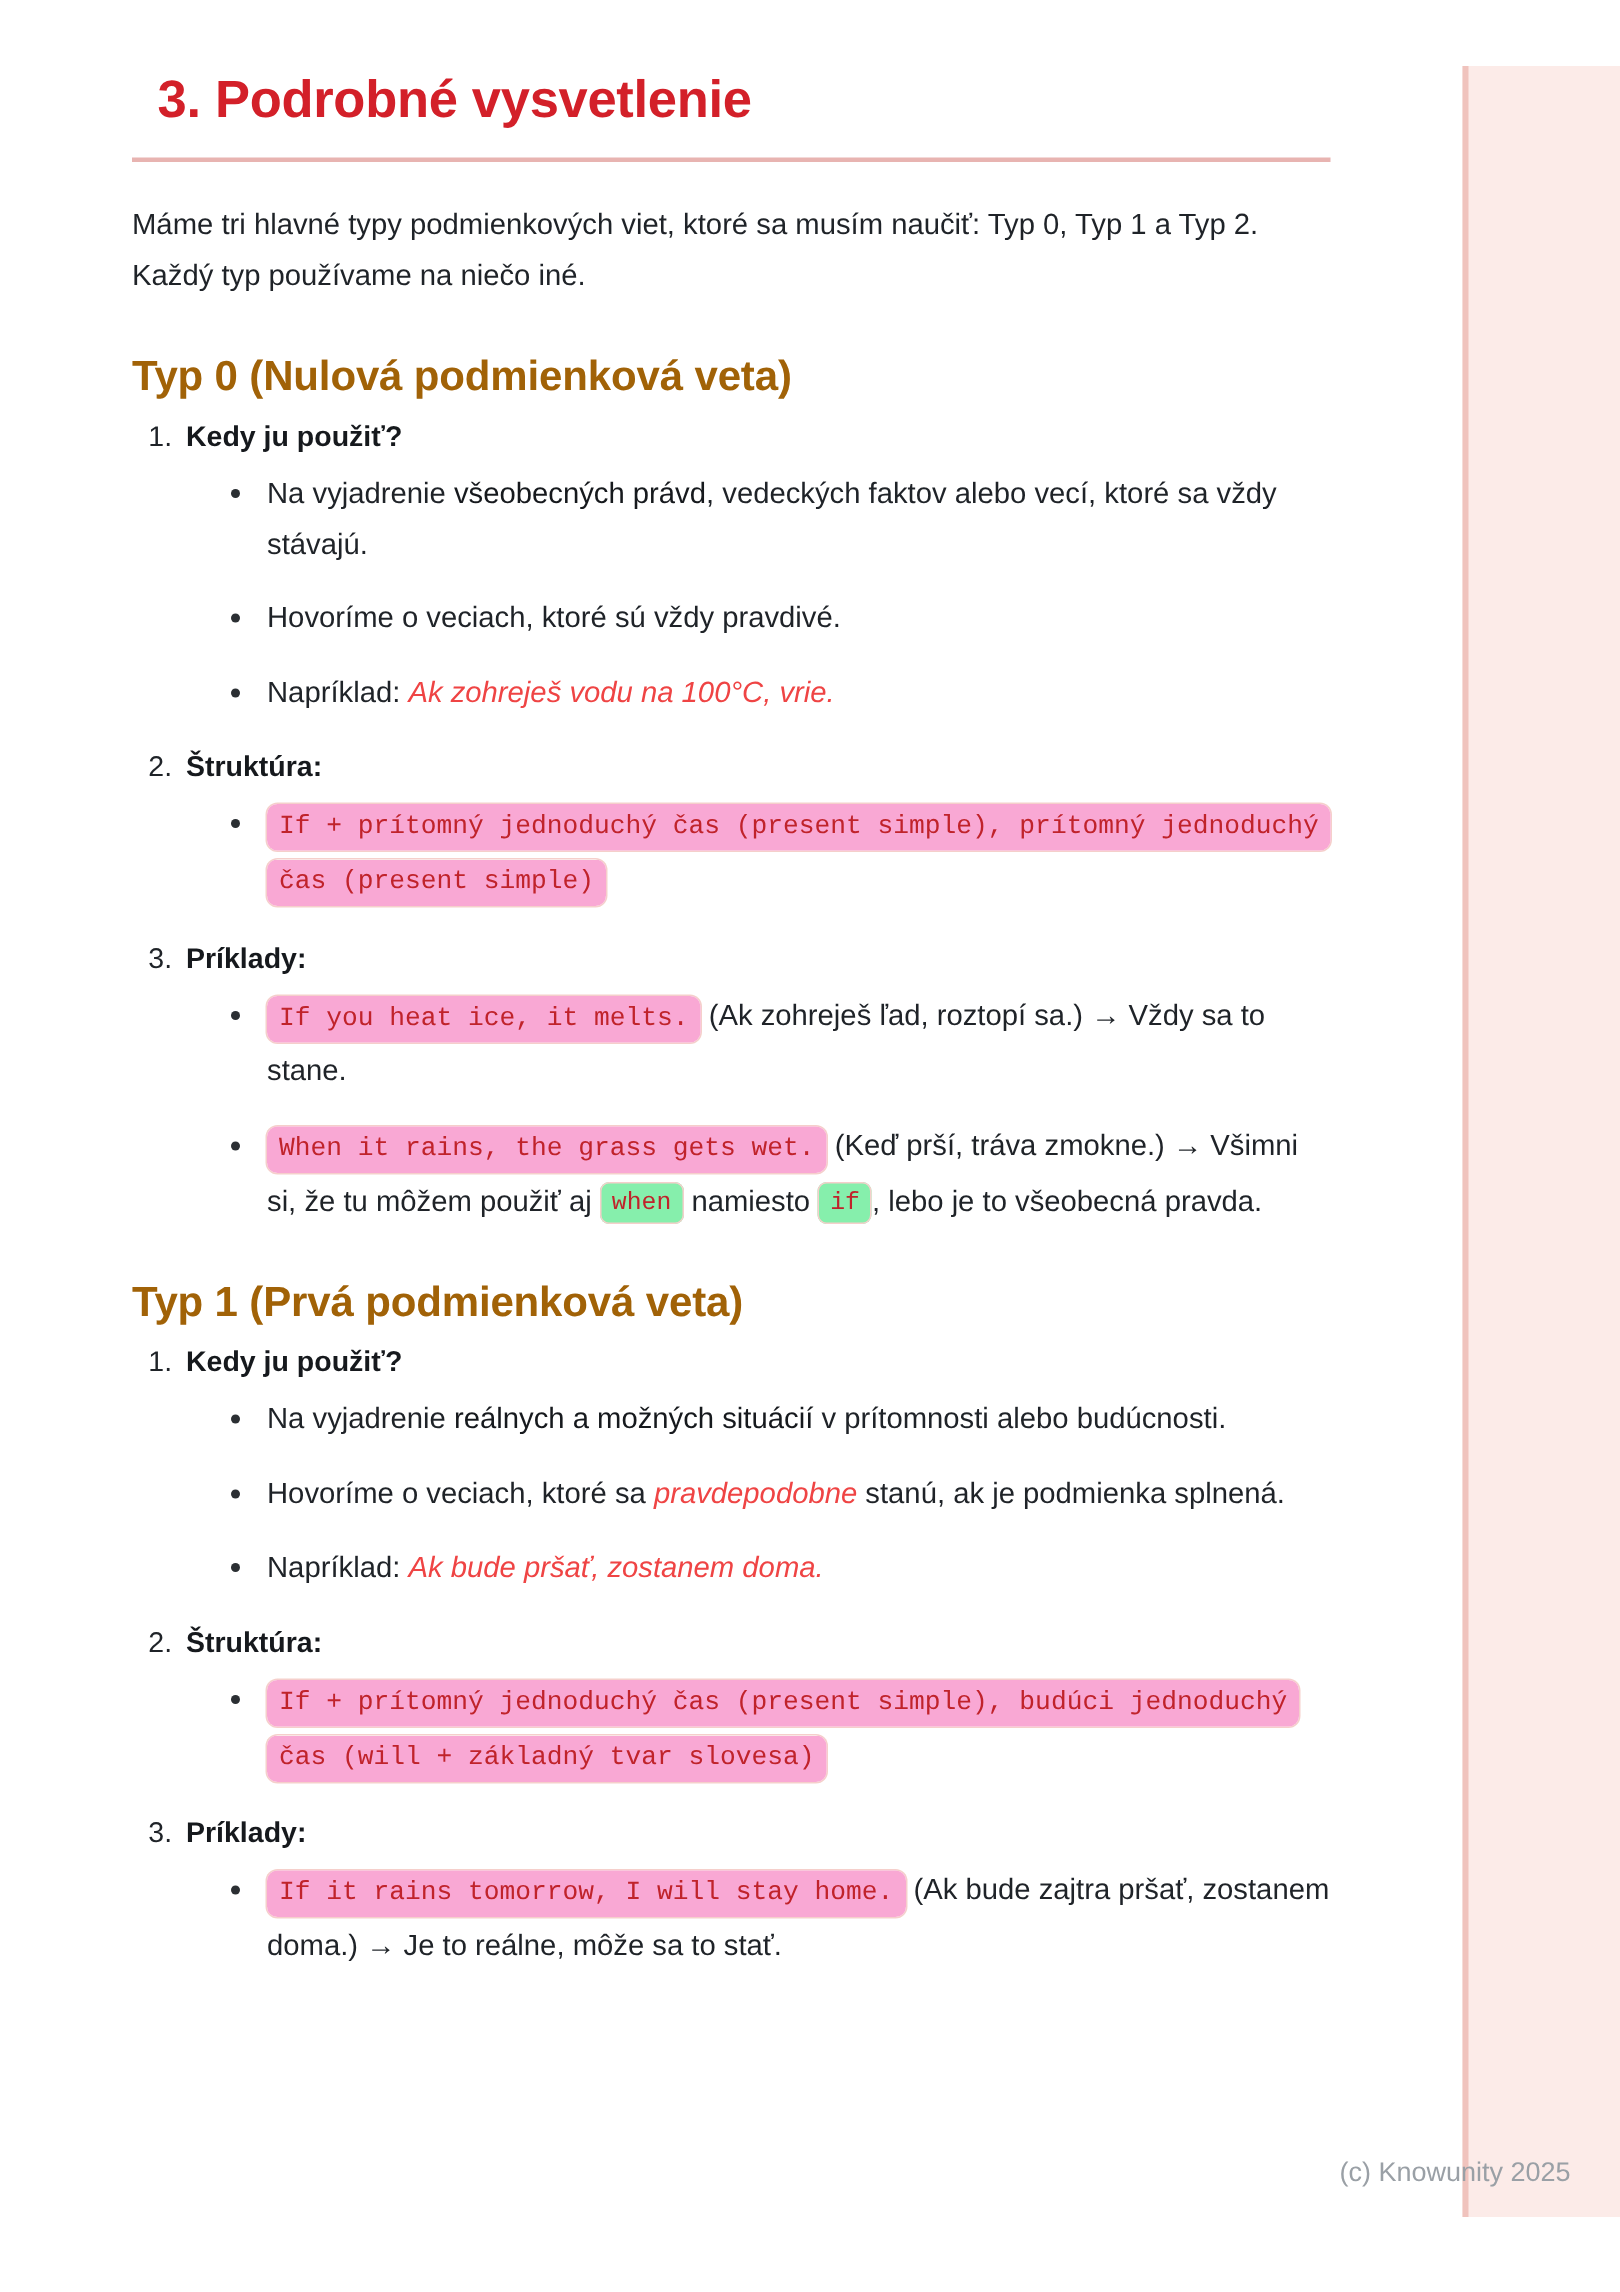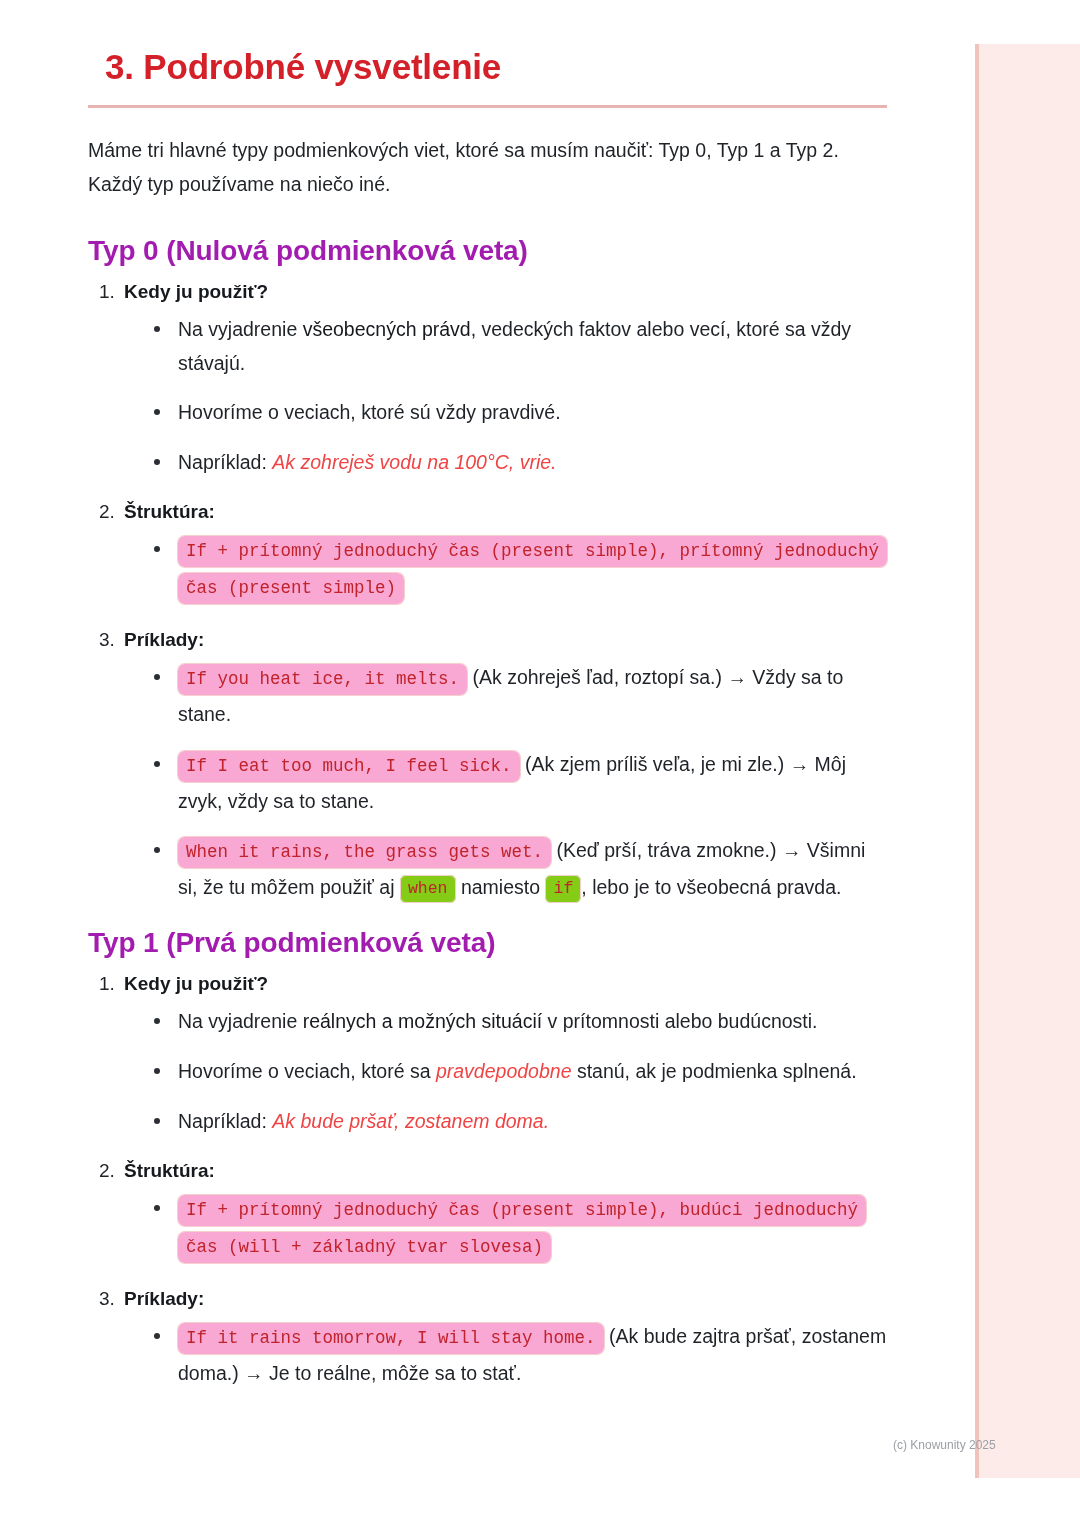--- a/index.html
+++ b/index.html
@@ -58,22 +58,22 @@
     font-size: 19.5px;
     line-height: 1.72;
     color: #1f2328;
     margin: 0 0 34px 0;
     max-width: 760px;
   }
 
   h2.type-heading {
     font-size: 28px;
     font-weight: 700;
-    color: #a21caf;
-    margin: 23px 0 14px 0;
+    color: #a16207;
+    margin: 34px 0 14px 0;
     letter-spacing: -0.1px;
   }
 
   ol.steps {
     margin: 0;
     padding-left: 32px;
     list-style-position: outside;
   }
   ol.steps > li {
     font-size: 19px;
@@ -114,21 +114,21 @@
   }
 
   b, strong { font-weight: 400; color: #16191d; }
   i, em { font-style: italic; color: #ef4444; }
 
   
   code.inline-code {
     font-family: "Liberation Mono", "DejaVu Sans Mono", monospace;
     font-size: 16.5px;
     color: #c0232b;
-    background: #84cc16;
+    background: #86efac;
     border: 1px solid #f5cfcb;
     border-radius: 6px;
     padding: 3px 7px 4px 7px;
     white-space: nowrap;
     vertical-align: 1px;
   }
 
   code.code-block {
     display: inline;
     font-family: "Liberation Mono", "DejaVu Sans Mono", monospace;
@@ -143,21 +143,21 @@
     -webkit-box-decoration-break: clone;
   }
   li.code-item {
     line-height: 2.3;
   }
 
   .watermark {
     position: absolute;
     left: 893px;
     top: 1438px;
-    font-size: 12px;
+    font-size: 18px;
     color: #9aa0a6;
     font-family: "Liberation Sans", sans-serif;
     white-space: nowrap;
   }
 </style>
 </head>
 <body>
 
 <div class="side-strip"></div>
 
@@ -175,21 +175,20 @@
         <li><span class="step-label">Kedy ju použiť?</span><ul class="bullets">
             <li><span>Na vyjadrenie </span><b>všeobecných právd</b><span>, vedeckých faktov alebo vecí, ktoré sa vždy stávajú.</span></li>
             <li><span>Hovoríme o veciach, ktoré sú vždy pravdivé.</span></li>
             <li><span>Napríklad: </span><i>Ak zohreješ vodu na 100°C, vrie.</i></li>
           </ul></li>
         <li><span class="step-label">Štruktúra:</span><ul class="bullets">
             <li class="code-item"><code class="code-block">If + prítomný jednoduchý čas (present simple), prítomný jednoduchý čas (present simple)</code></li>
           </ul></li>
         <li><span class="step-label">Príklady:</span><ul class="bullets">
             <li class="code-item"><code class="code-block">If you heat ice, it melts.</code><span> (Ak zohreješ ľad, roztopí sa.) → Vždy sa to stane.</span></li>
-            <li class="code-item"><code class="code-block">If I eat too much, I feel sick.</code><span> (Ak zjem príliš veľa, je mi zle.) → Môj zvyk, vždy sa to stane.</span></li>
             <li class="code-item"><code class="code-block">When it rains, the grass gets wet.</code><span> (Keď prší, tráva zmokne.) → Všimni si, že tu môžem použiť aj </span><code class="inline-code">when</code><span> namiesto </span><code class="inline-code">if</code><span>, lebo je to všeobecná pravda.</span></li>
           </ul></li>
       </ol>
       <h2 class="type-heading">Typ 1 (Prvá podmienková veta)</h2>
       <ol class="steps">
         <li><span class="step-label">Kedy ju použiť?</span><ul class="bullets">
             <li><span>Na vyjadrenie </span><b>reálnych a možných situácií</b><span> v prítomnosti alebo budúcnosti.</span></li>
             <li><span>Hovoríme o veciach, ktoré sa </span><i>pravdepodobne</i><span> stanú, ak je podmienka splnená.</span></li>
             <li><span>Napríklad: </span><i>Ak bude pršať, zostanem doma.</i></li>
           </ul></li>

